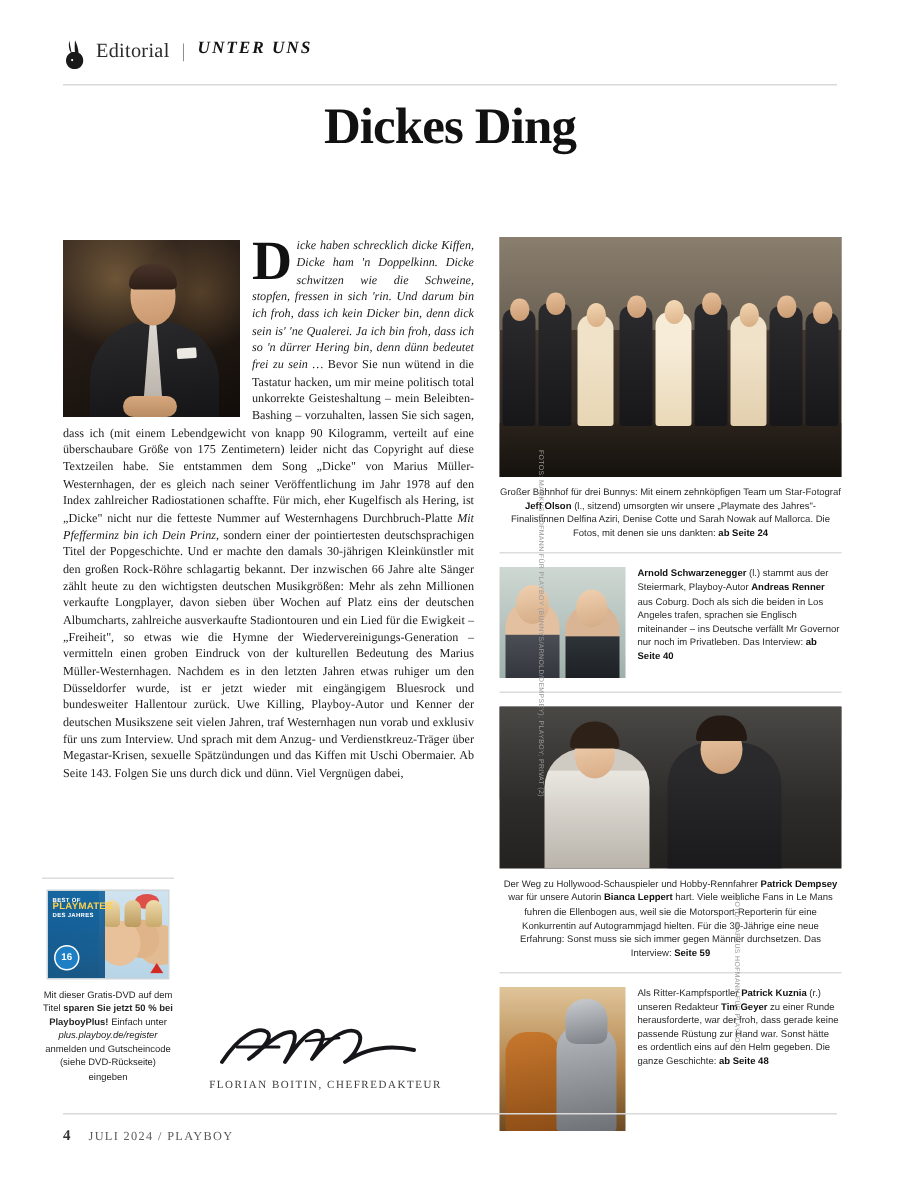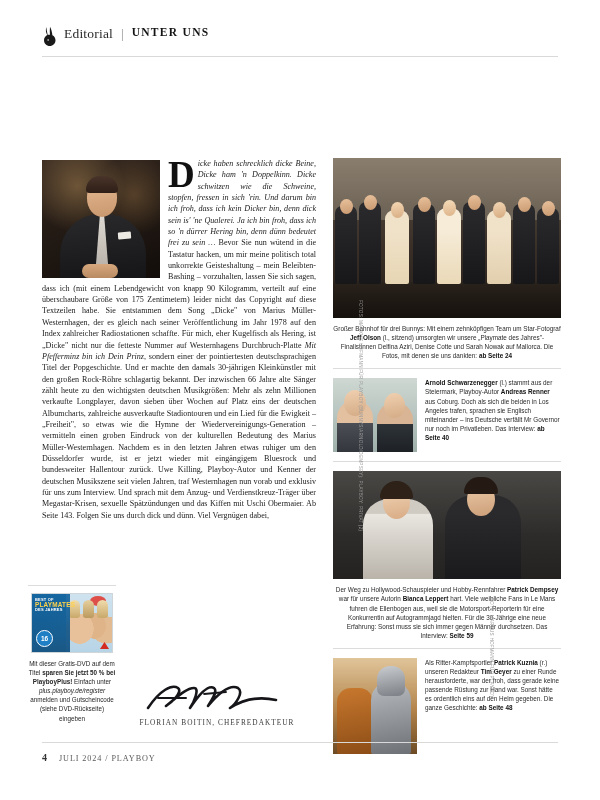--- a/index.html
+++ b/index.html
@@ -45,20 +45,21 @@
     color: #8a8a8a;
     margin: 0 1px;
     font-weight: 300;
   }
   .hdr-unteruns {
     font-family: "Liberation Serif", serif;
     font-size: 11.5px;
     font-weight: bold;
     letter-spacing: 1.3px;
     color: #141414;
+    font-style: italic;
   }
   .hdr-rule {
     position: absolute;
     left: 42px; top: 56px;
     width: 516px; height: 1px;
     background: #d9d9d9;
   }
 
   
   .title {
@@ -424,31 +425,32 @@
     <svg class="bunny" viewBox="0 0 30 42">
       <path d="M8.5 2 C7 8 7.8 14 10.5 18 C6.5 20 4 24 4 28.5 C4 35 9 40 15.5 40 C22 40 27 35 27 28.5 C27 24 24.5 20.2 20.8 18.4 C20.2 13 19 7 16 1.5 C15.6 6.8 15.3 12.2 15.9 17.4 C14.2 17.2 12.6 17.3 11.3 17.7 C10.2 12.8 9.4 7.2 8.5 2 Z" fill="#1a1a1a"></path>
       <circle cx="12.2" cy="28" r="1.5" fill="#ffffff"></circle>
     </svg>
     <span class="hdr-editorial">Editorial</span>
     <span class="hdr-sep">|</span>
     <span class="hdr-unteruns">UNTER UNS</span>
   </div>
   <div class="hdr-rule"></div>
 
+  <div class="title">Dickes Ding</div>
 
   <div class="article">
     <div class="editor-photo">
       <div class="suit"></div>
       <div class="shirt"></div>
       <div class="pocket"></div>
       <div class="head"></div>
       <div class="hair"></div>
       <div class="hands"></div>
     </div>
-    <span class="dropcap">D</span><span class="lede">icke haben schrecklich dicke Beine, Dicke ham 'n Doppelkinn. Dicke schwitzen wie die Schweine, stopfen, fressen in sich 'rin. Und darum bin ich froh, dass ich kein Dicker bin, denn dick sein is' 'ne Qualerei. Ja ich bin froh, dass ich so 'n dürrer Hering bin, denn dünn bedeutet frei zu sein …</span>
+    <span class="dropcap">D</span><span class="lede">icke haben schrecklich dicke Kiffen, Dicke ham 'n Doppelkinn. Dicke schwitzen wie die Schweine, stopfen, fressen in sich 'rin. Und darum bin ich froh, dass ich kein Dicker bin, denn dick sein is' 'ne Qualerei. Ja ich bin froh, dass ich so 'n dürrer Hering bin, denn dünn bedeutet frei zu sein …</span>
     <span>Bevor Sie nun wütend in die Tastatur hacken, um mir meine politisch total unkorrekte Geisteshaltung – mein Beleibten-Bashing – vorzuhalten, lassen Sie sich sagen, dass ich (mit einem Lebendgewicht von knapp 90 Kilogramm, verteilt auf eine überschaubare Größe von 175 Zentimetern) leider nicht das Copyright auf diese Textzeilen habe. Sie entstammen dem Song „Dicke" von Marius Müller-Westernhagen, der es gleich nach seiner Veröffentlichung im Jahr 1978 auf den Index zahlreicher Radiostationen schaffte. Für mich, eher Kugelfisch als Hering, ist „Dicke" nicht nur die fetteste Nummer auf Westernhagens Durchbruch-Platte </span><i>Mit Pfefferminz bin ich Dein Prinz</i><span>, sondern einer der pointiertesten deutschsprachigen Titel der Popgeschichte. Und er machte den damals 30-jährigen Kleinkünstler mit den großen Rock-Röhre schlagartig bekannt. Der inzwischen 66 Jahre alte Sänger zählt heute zu den wichtigsten deutschen Musikgrößen: Mehr als zehn Millionen verkaufte Longplayer, davon sieben über Wochen auf Platz eins der deutschen Albumcharts, zahlreiche ausverkaufte Stadiontouren und ein Lied für die Ewigkeit – „Freiheit", so etwas wie die Hymne der Wiedervereinigungs-Generation – vermitteln einen groben Eindruck von der kulturellen Bedeutung des Marius Müller-Westernhagen. Nachdem es in den letzten Jahren etwas ruhiger um den Düsseldorfer wurde, ist er jetzt wieder mit eingängigem Bluesrock und bundesweiter Hallentour zurück. Uwe Killing, Playboy-Autor und Kenner der deutschen Musikszene seit vielen Jahren, traf Westernhagen nun vorab und exklusiv für uns zum Interview. Und sprach mit dem Anzug- und Verdienstkreuz-Träger über Megastar-Krisen, sexuelle Spätzündungen und das Kiffen mit Uschi Obermaier. Ab Seite 143. Folgen Sie uns durch dick und dünn. Viel Vergnügen dabei,</span>
   </div>
 
   <div class="sig-wrap">
     <svg class="sig-svg" width="150" height="36" viewBox="0 0 150 36">
       <path d="M6 28 C18 10 30 4 36 8 C41 12 30 22 24 26 C34 18 44 8 52 8 C58 8 52 22 48 28 C56 16 66 4 72 8 C76 11 70 20 66 26 C76 14 88 4 96 8 C102 12 94 24 88 28 C100 20 116 16 134 20" fill="none" stroke="#16161a" stroke-width="2.6" stroke-linecap="round" stroke-linejoin="round"></path>
       <path d="M16 18 L44 18" fill="none" stroke="#16161a" stroke-width="2" stroke-linecap="round"></path>
       <path d="M62 14 L84 12" fill="none" stroke="#16161a" stroke-width="1.8" stroke-linecap="round"></path>
     </svg>
     <div class="sig-name">FLORIAN BOITIN, CHEFREDAKTEUR</div>

